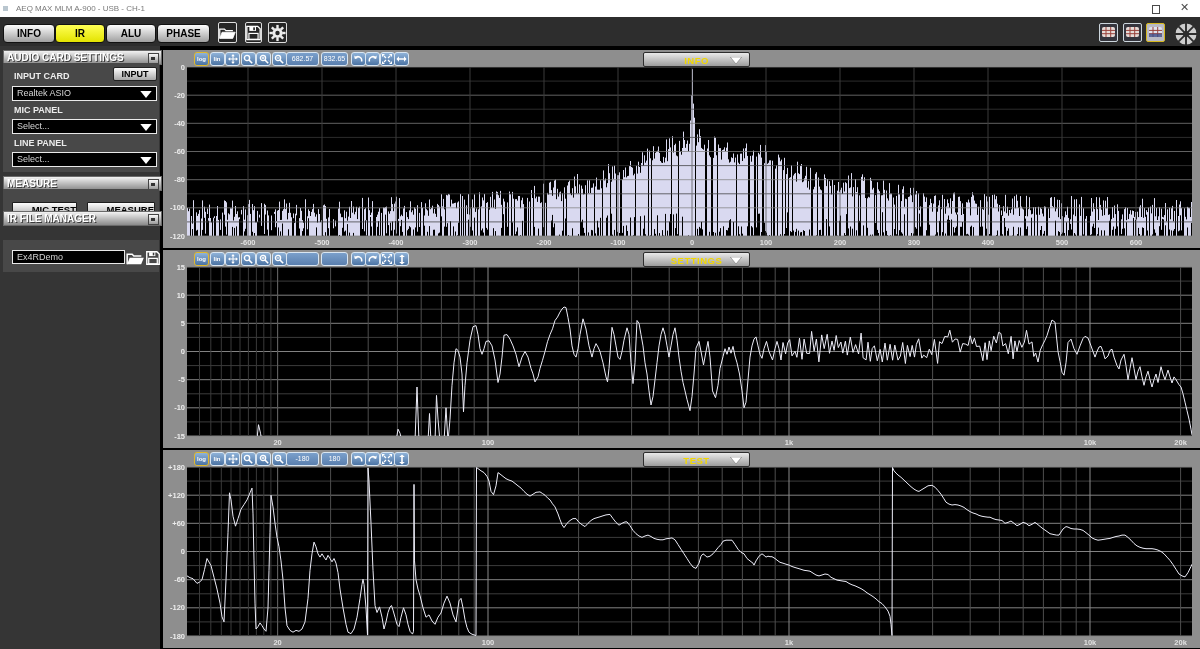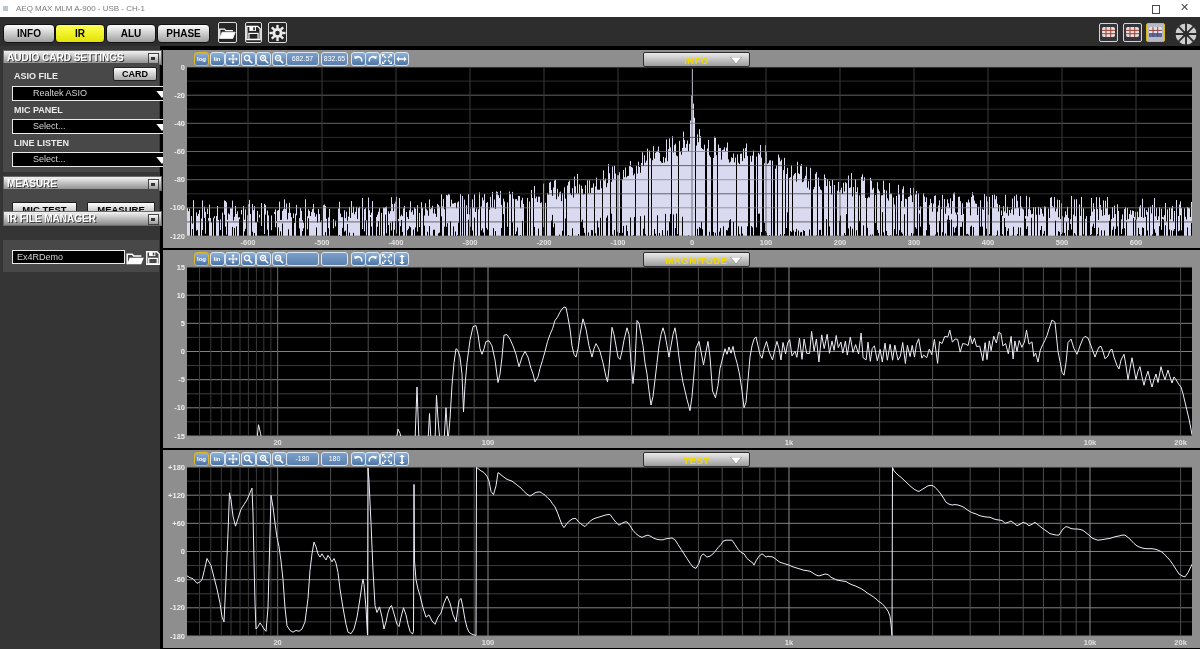--- a/index.html
+++ b/index.html
@@ -20,23 +20,23 @@
 .phdr{position:absolute;left:3px;width:154px;height:13px;background:linear-gradient(#f2f2f2,#8a8a8a);
   border:1px solid #6a6a6a;font-size:10px;font-weight:bold;color:#fff;line-height:13px;padding-left:3px;
   text-shadow:1px 1px 0 #3a3a3a}
 .hico{position:absolute;right:2px;top:2px;width:9px;height:9px;background:linear-gradient(#fafafa,#9a9a9a);
   border:1px solid #444}
 .pbody{position:absolute;left:3px;width:156px;background:#484848}
 .plabel{position:absolute;left:14px;font-size:9px;font-weight:bold;color:#ececec}
 .pnl-btn{position:absolute;left:113px;top:21px;width:42px;height:12px;border:1px solid #222;border-radius:2px;
   background:linear-gradient(#fdfdfd,#a8a8a8);font-size:9px;font-weight:bold;color:#000;text-align:center;line-height:12px}
 .dd{position:absolute;left:12px;width:139px;height:13px;background:#000;border:1px solid #e9e9e9;color:#d4d4d4;
-  font-size:9px;line-height:13px;padding-left:20px}
+  font-size:9px;line-height:13px;padding-left:4px}
 .mbtn{position:absolute;top:156px;height:14px;border:1px solid #1d1d1d;border-radius:1px;
-  background:linear-gradient(#fdfdfd,#a2a2a2);font-size:9.5px;font-weight:bold;color:#000;text-align:center;line-height:14px}
+  background:linear-gradient(#fdfdfd,#a2a2a2);font-size:9.5px;font-weight:bold;color:#000;text-align:right;line-height:14px}
 #fname{position:absolute;left:12px;top:204px;width:107px;height:12px;background:#000;border:1px solid #e9e9e9;
   color:#d4d4d4;font-size:9px;line-height:12px;padding-left:4px}
 svg.panel{position:absolute;left:163px}
 .cb{position:absolute;width:13px;height:12px;border:1px solid #d9e6f2;border-radius:3px;
   background:linear-gradient(#8fb2d8,#4c74a4);color:#fff;font-size:6px;font-weight:bold;
   display:flex;align-items:center;justify-content:center;overflow:hidden}
 .cb.sel{border-color:#e0b82c}
 .cb.arr{font-size:9px}
 .cf{position:absolute;height:12px;border:1px solid #d9e6f2;border-radius:3px;
   background:linear-gradient(#7ba0cb,#5a7fae);color:#fff;font-size:7px;text-align:center;line-height:12px}
@@ -110,30 +110,30 @@
           <path d="M12 1v22M1 12h22M4.2 4.2l15.6 15.6M19.8 4.2L4.2 19.8"></path>
         </g>
         <circle cx="12" cy="12" r="3" fill="#2d2d2d"></circle>
       </svg></div>
   </div>
 <div id="sidebar">
     <div class="phdr" style="top:4px">AUDIO CARD SETTINGS<div class="hico">
         <div style="position:absolute;left:2px;top:3px;width:4px;height:3px;background:#333"></div>
       </div></div>
     <div class="pbody" style="top:17px;height:109px"></div>
-    <div class="plabel" style="top:25px">ASIO FILE</div>
-    <div class="pnl-btn">CARD</div>
+    <div class="plabel" style="top:25px">INPUT CARD</div>
+    <div class="pnl-btn">INPUT</div>
     <div class="dd" style="top:40px">Realtek ASIO<svg width="12" height="7" viewBox="0 0 13 8" style="position:absolute;right:4px;top:3.5px">
         <path d="M0 0h13L6.5 8z" fill="#fff"></path>
       </svg></div>
     <div class="plabel" style="top:59px">MIC PANEL</div>
     <div class="dd" style="top:73px">Select...<svg width="12" height="7" viewBox="0 0 13 8" style="position:absolute;right:4px;top:3.5px">
         <path d="M0 0h13L6.5 8z" fill="#fff"></path>
       </svg></div>
-    <div class="plabel" style="top:92px">LINE LISTEN</div>
+    <div class="plabel" style="top:92px">LINE PANEL</div>
     <div class="dd" style="top:106px">Select...<svg width="12" height="7" viewBox="0 0 13 8" style="position:absolute;right:4px;top:3.5px">
         <path d="M0 0h13L6.5 8z" fill="#fff"></path>
       </svg></div>
     <div class="phdr" style="top:130px">MEASURE<div class="hico">
         <div style="position:absolute;left:2px;top:3px;width:4px;height:3px;background:#333"></div>
       </div></div>
     <div class="pbody" style="top:143px;height:33px"></div>
     <div class="mbtn" style="left:12px;width:63px">MIC TEST</div>
     <div class="mbtn" style="left:87px;width:66px">MEASURE</div>
     <div class="phdr" style="top:165px">IR FILE MANAGER<div class="hico">
@@ -461,21 +461,21 @@
       <path d="M0 0h3L0 3zM10 0v3L7 0zM0 10V7l3 3zM10 10H7l3-3z" fill="#fff"></path>
       <path d="M2 2l2 2M8 2L6 4M2 8l2-2M8 8L6 6" stroke="#fff" stroke-width="1.2"></path>
     </svg>
   </div>
 <div class="cb arr" style="left:394px;top:252px">
     <svg width="8" height="11" viewBox="0 0 8 11">
       <path d="M4 2.5v6" stroke="#fff" stroke-width="1.6"></path>
       <path d="M1.2 3L4 0.4 6.8 3zM1.2 8L4 10.6 6.8 8z" fill="#fff"></path>
     </svg>
   </div>
-<div class="ctitle" style="left:643px;top:252px"><span>MAGNITUDE</span><svg width="12" height="7" viewBox="0 0 13 8" style="position:absolute;right:7px;top:3.5px">
+<div class="ctitle" style="left:643px;top:252px"><span>SETTINGS</span><svg width="12" height="7" viewBox="0 0 13 8" style="position:absolute;right:7px;top:3.5px">
       <path d="M0 0h13L6.5 8z" fill="#fff" stroke="#555" stroke-width=".5"></path>
     </svg></div>
 <div class="cb sel" style="left:194px;top:452px">log</div>
 <div class="cb" style="left:209.5px;top:452px">lin</div>
 <div class="cb" style="left:225px;top:452px">
     <svg width="10" height="10" viewBox="0 0 10 10">
       <path d="M5 0l1.8 2.2H3.2zM5 10L3.2 7.8h3.6zM0 5l2.2-1.8v3.6zM10 5L7.8 6.8V3.2z" fill="#fff"></path>
       <path d="M5 2v6M2 5h6" stroke="#fff" stroke-width="1"></path>
     </svg>
   </div>

